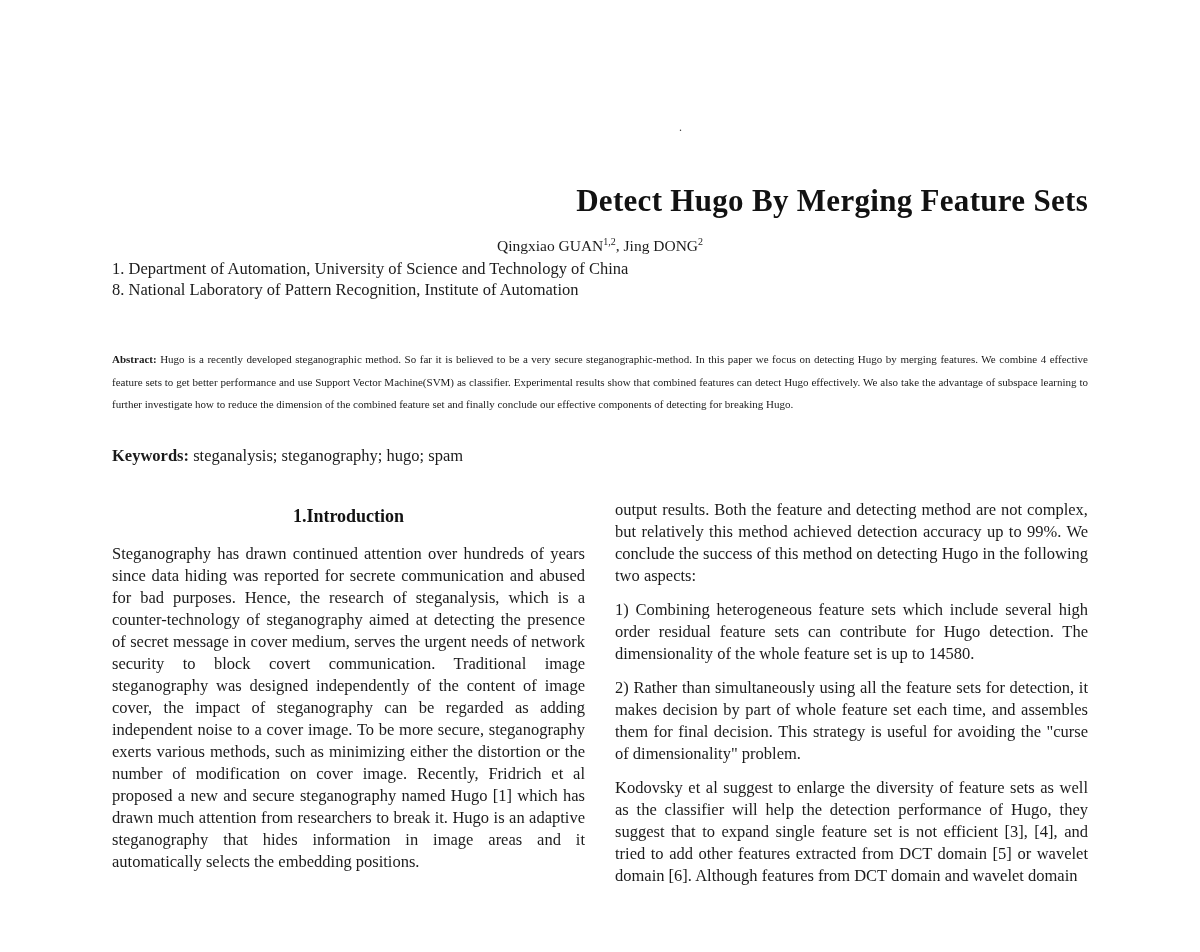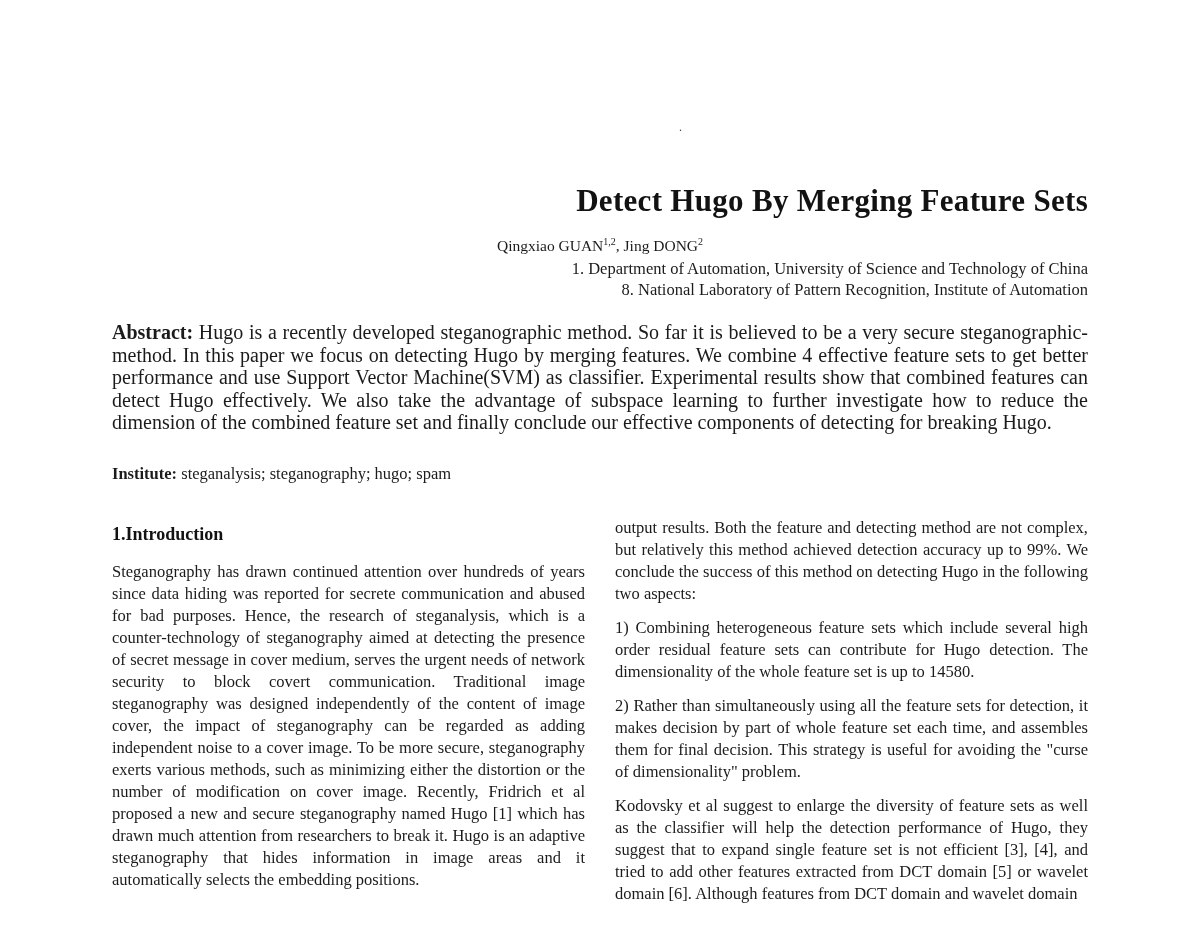--- a/index.html
+++ b/index.html
@@ -44,28 +44,28 @@
     margin-top: 17px;
     text-align: center;
     font-size: 15.5px;
     line-height: 20px;
   }
   .author-line sup {
     font-size: 10px;
     line-height: 0;
   }
   .affiliations {
-    text-align: right;
+    text-align: left;
     font-size: 16.5px;
     line-height: 21px;
     margin-top: 2px;
   }
   .abstract-block {
-    margin-top: 21px;
-    font-size: 20px;
+    margin-top: 48px;
+    font-size: 11px;
     line-height: 22.5px;
     text-align: justify;
   }
   .inline-label {
     font-weight: bold;
   }
   .keywords-block {
     margin-top: 29px;
     font-size: 16.5px;
     line-height: 22px;
@@ -80,21 +80,21 @@
     flex: 1 1 0;
     min-width: 0;
     font-size: 16.5px;
     line-height: 22px;
     text-align: justify;
   }
   .section-heading {
     margin: 6px 0 16px 0;
     font-size: 18px;
     font-weight: bold;
-    text-align: left;
+    text-align: center;
     color: #121212;
   }
   .col p {
     margin: 0;
   }
   .col p + p {
     margin-top: 12px;
   }
 </style>
 </head>
@@ -108,21 +108,21 @@
 
   <div class="author-line"><span>Qingxiao GUAN</span><sup>1,2</sup><span>, Jing DONG</span><sup>2</sup></div>
 
   <div class="affiliations">
     <div>1. Department of Automation, University of Science and Technology of China</div>
     <div>8. National Laboratory of Pattern Recognition, Institute of Automation</div>
   </div>
 
   <div class="abstract-block"><span class="inline-label">Abstract:</span><span> Hugo is a recently developed steganographic method. So far it is believed to be a very secure steganographic-method. In this paper we focus on detecting Hugo by merging features. We combine 4 effective feature sets to get better performance and use Support Vector Machine(SVM) as classifier. Experimental results show that combined features can detect Hugo effectively. We also take the advantage of subspace learning to further investigate how to reduce the dimension of the combined feature set and finally conclude our effective components of detecting for breaking Hugo.</span></div>
 
-  <div class="keywords-block"><span class="inline-label">Institute:</span><span> steganalysis; steganography; hugo; spam</span></div>
+  <div class="keywords-block"><span class="inline-label">Keywords:</span><span> steganalysis; steganography; hugo; spam</span></div>
 
   <div class="columns">
     <div class="col">
       <h2 class="section-heading">1.Introduction</h2>
       <p>Steganography has drawn continued attention over hundreds of years since data hiding was reported for secrete communication and abused for bad purposes. Hence, the research of steganalysis, which is a counter-technology of steganography aimed at detecting the presence of secret message in cover medium, serves the urgent needs of network security to block covert communication. Traditional image steganography was designed independently of the content of image cover, the impact of steganography can be regarded as adding independent noise to a cover image. To be more secure, steganography exerts various methods, such as minimizing either the distortion or the number of modification on cover image. Recently, Fridrich et al proposed a new and secure steganography named Hugo [1] which has drawn much attention from researchers to break it. Hugo is an adaptive steganography that hides information in image areas and it automatically selects the embedding positions.</p>
     </div>
     <div class="col">
       <p>output results. Both the feature and detecting method are not complex, but relatively this method achieved detection accuracy up to 99%. We conclude the success of this method on detecting Hugo in the following two aspects:</p>
       <p>1) Combining heterogeneous feature sets which include several high order residual feature sets can contribute for Hugo detection. The dimensionality of the whole feature set is up to 14580.</p>
       <p>2) Rather than simultaneously using all the feature sets for detection, it makes decision by part of whole feature set each time, and assembles them for final decision. This strategy is useful for avoiding the "curse of dimensionality" problem.</p>

